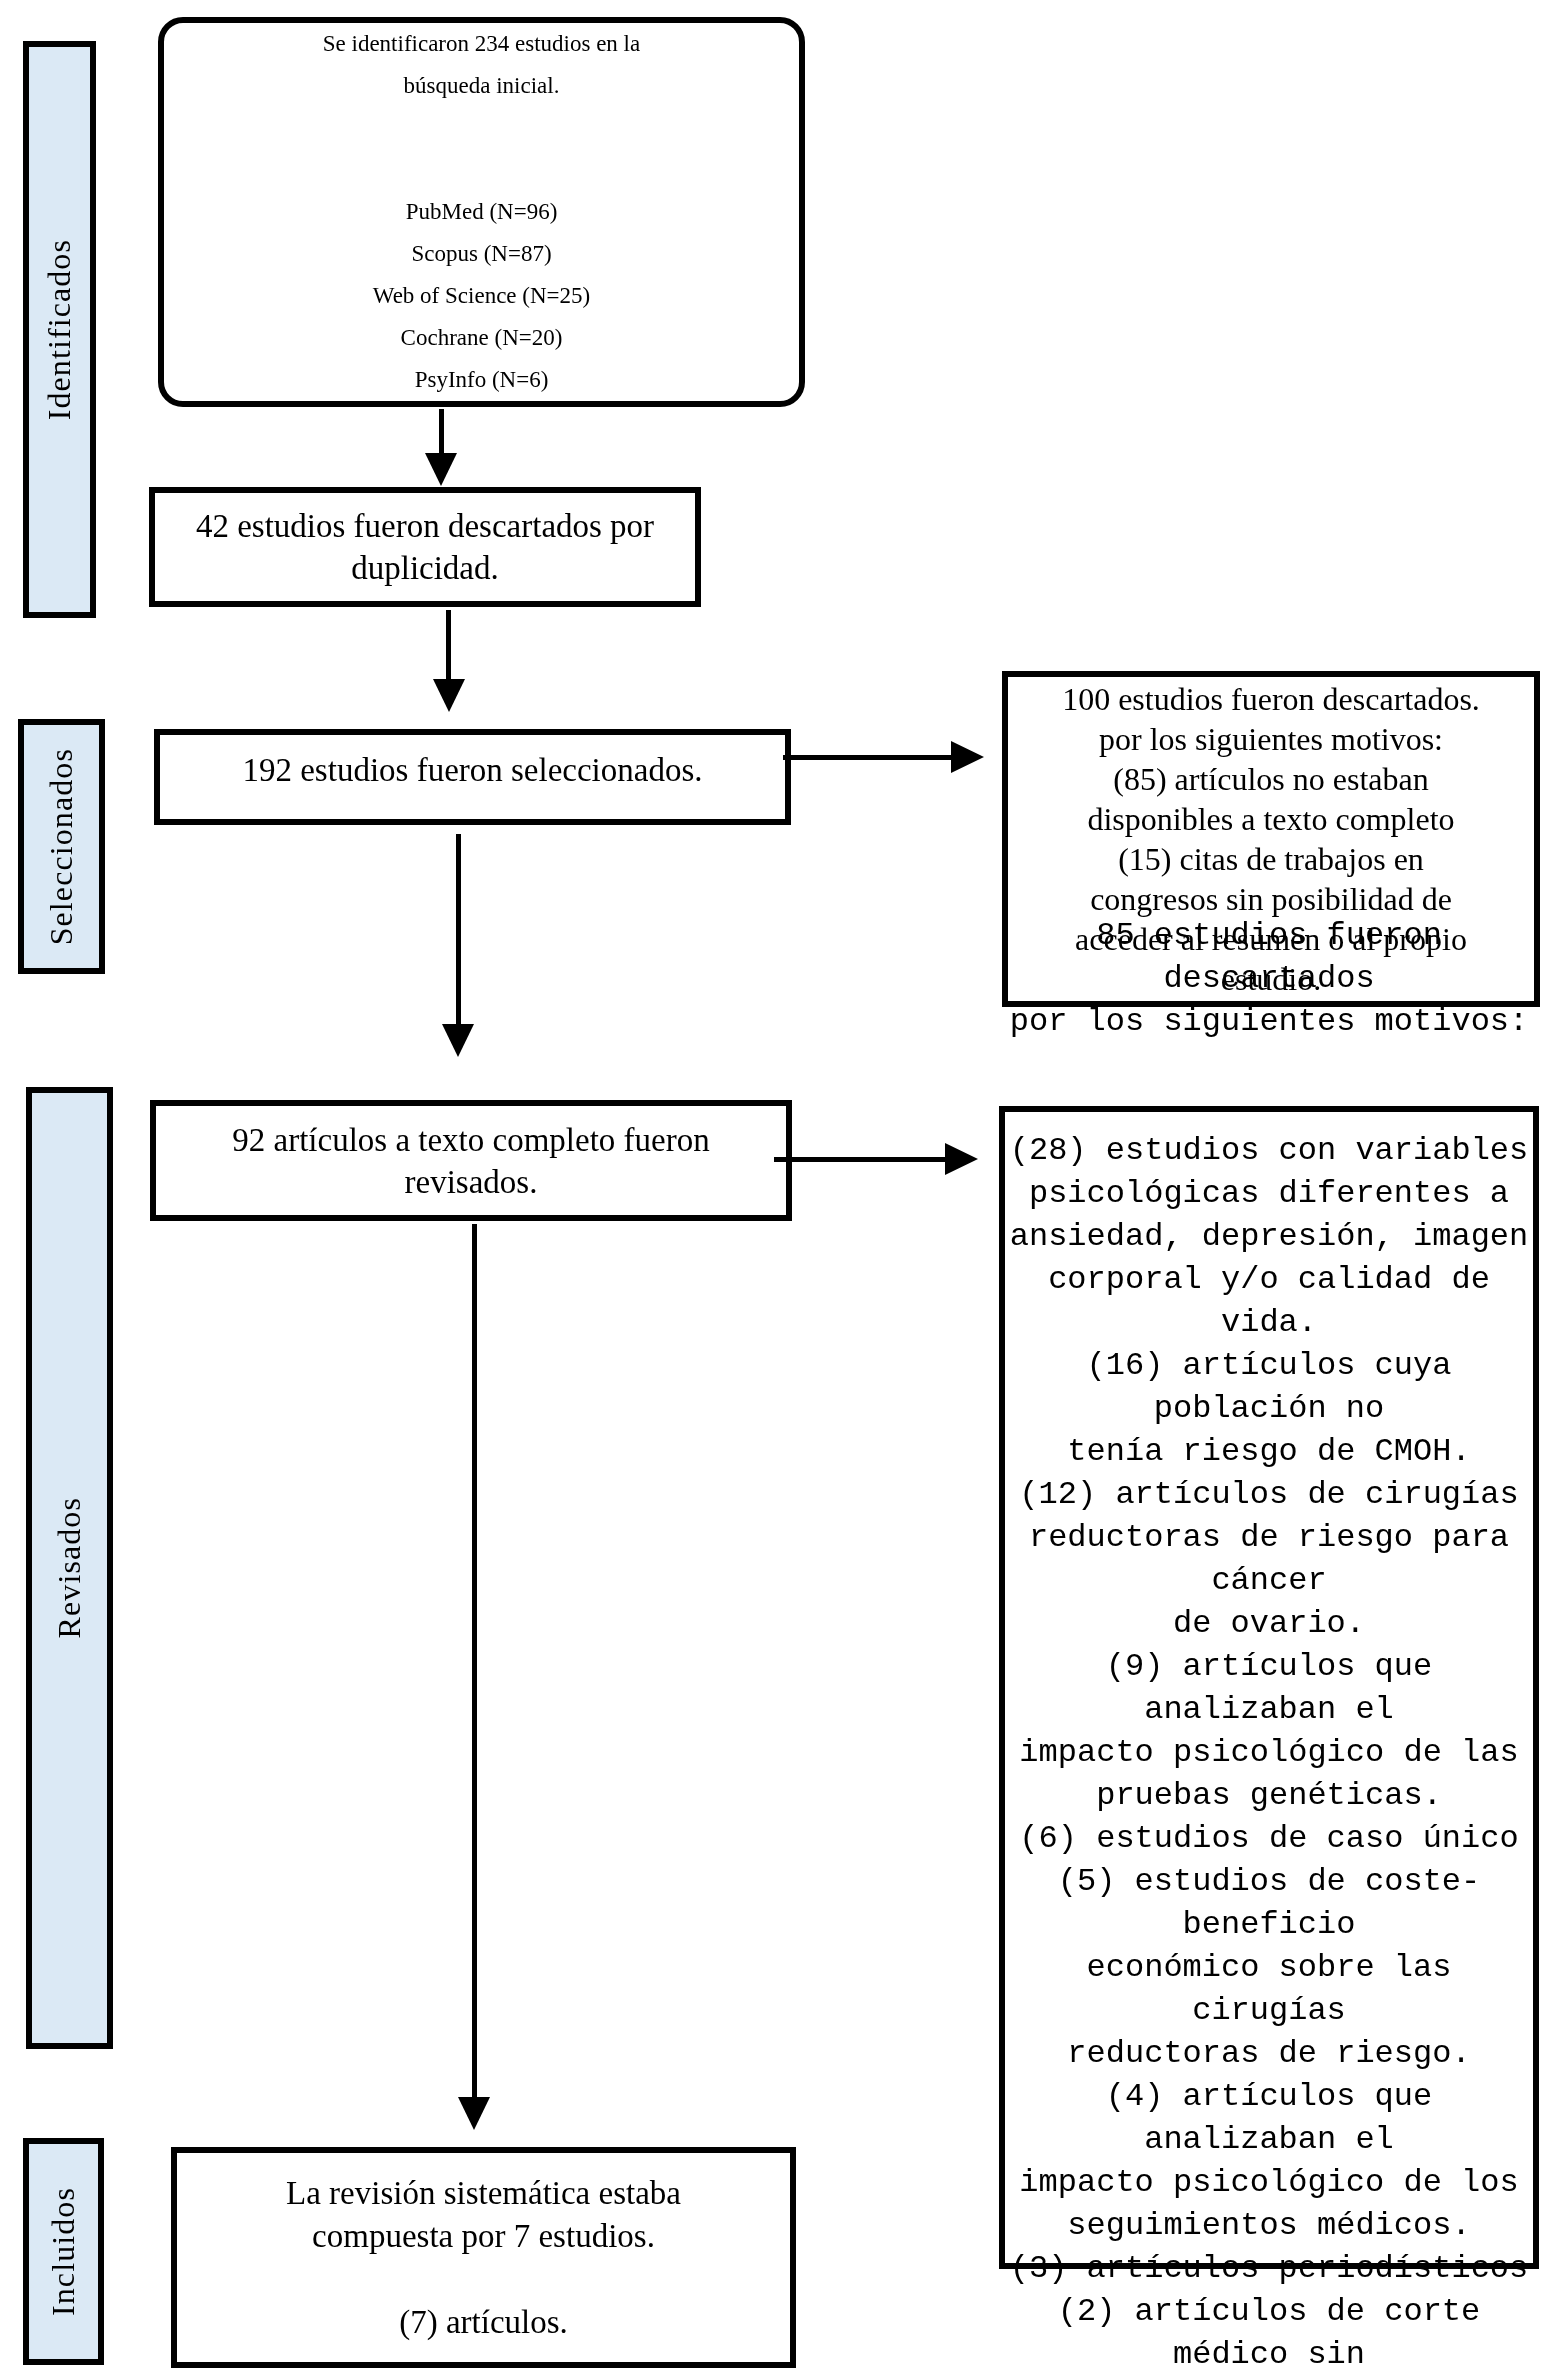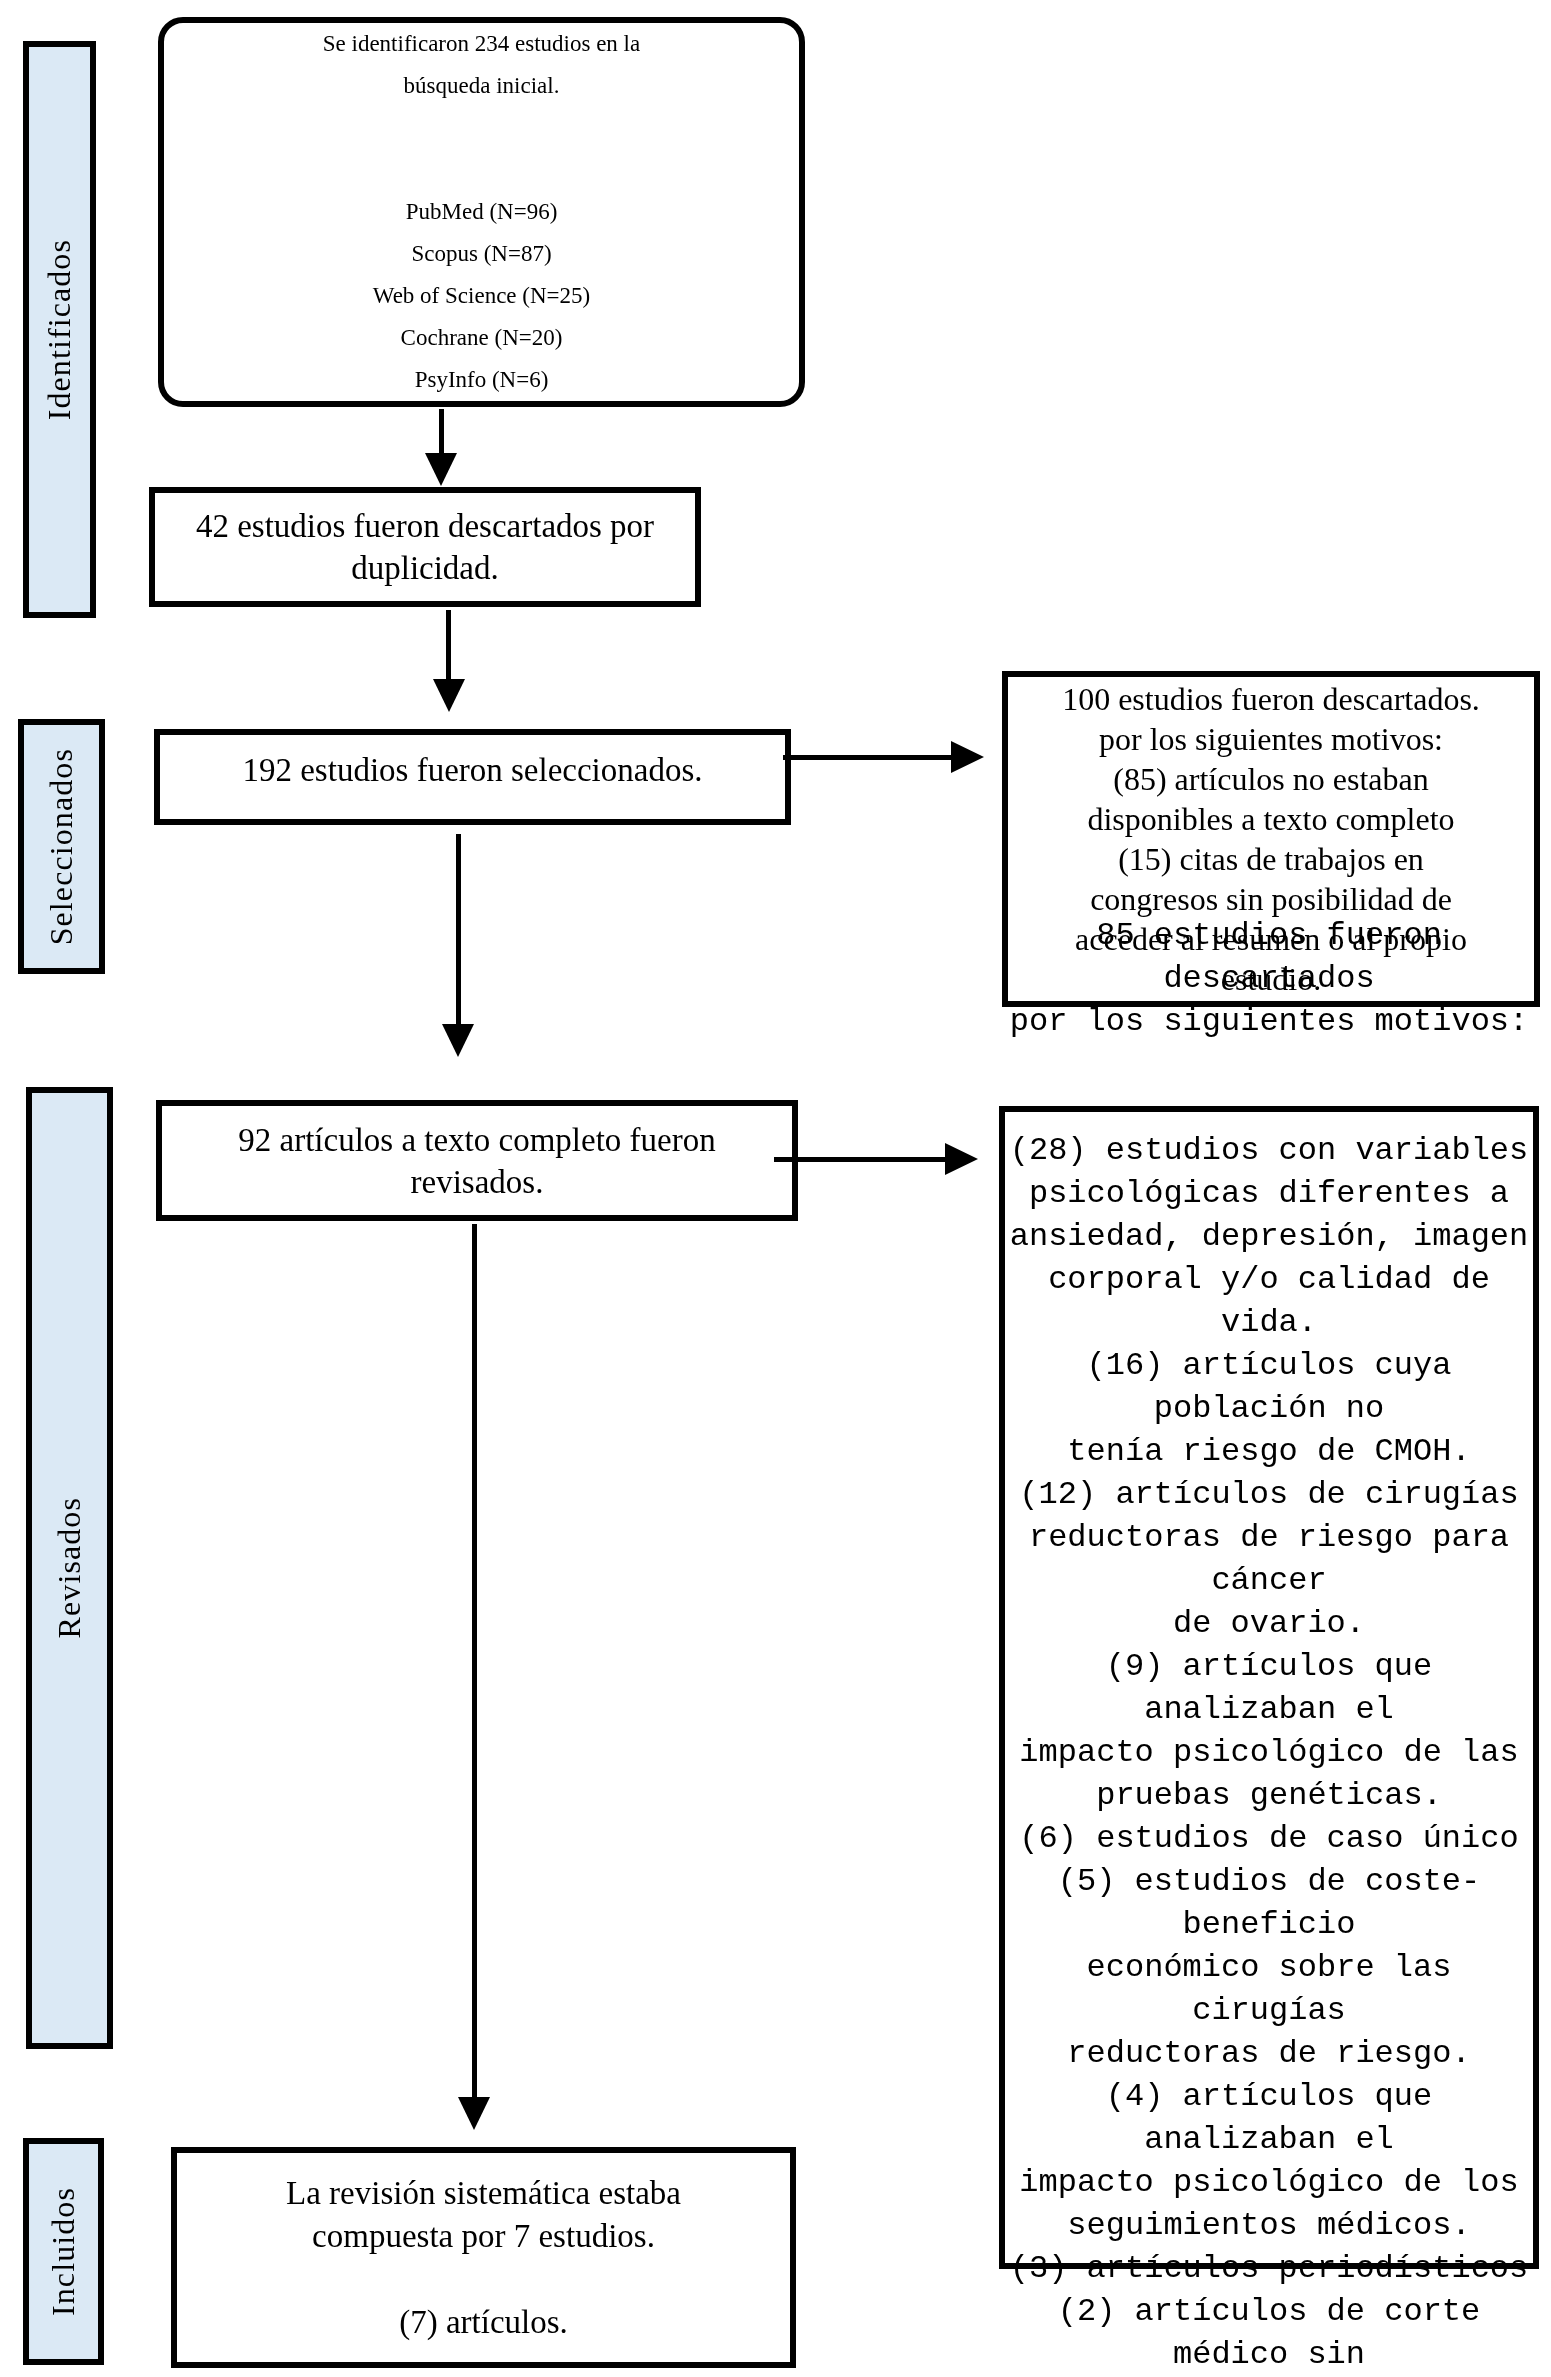--- a/index.html
+++ b/index.html
@@ -44,21 +44,21 @@
     justify-content: center;
   }
   .boxtext {
     width: 100%;
     text-align: center;
     white-space: pre-line;
   }
   #box-identified  { left: 158px;  top: 17px;   width: 647px; height: 390px;  font-size: 23px; line-height: 42px; border-radius: 25px; }
   #box-duplicates  { left: 149px;  top: 487px;  width: 552px; height: 120px;  font-size: 33px; line-height: 42px; }
   #box-screened    { left: 154px;  top: 729px; width: 637px; height: 96px;  font-size: 33px; line-height: 40px; padding-bottom: 14px; }
-  #box-fulltext    { left: 150px;  top: 1100px; width: 642px; height: 121px;  font-size: 33px; line-height: 42px; margin-left: 6px; }
+  #box-fulltext    { left: 150px;  top: 1100px; width: 642px; height: 121px;  font-size: 33px; line-height: 42px; }
   #box-included    { left: 171px;  top: 2147px; width: 625px; height: 221px;  font-size: 33px; line-height: 43px; }
   #box-excluded-1  { left: 1002px; top: 671px; width: 538px;  height: 336px;  font-size: 32px; line-height: 40px; }
   #box-excluded-2  { left: 999px; top: 1106px; width: 540px;  height: 1163px; font-size: 32px; line-height: 43px; font-family: Liberation Mono, monospace; }
 
   
   .vshaft { position: absolute; width: 5.1px;  background: #000000; }
   .hshaft { position: absolute; height: 5.1px; background: #000000; }
   .vhead {
     position: absolute; width: 0; height: 0;
     border-left: 16px solid transparent;

